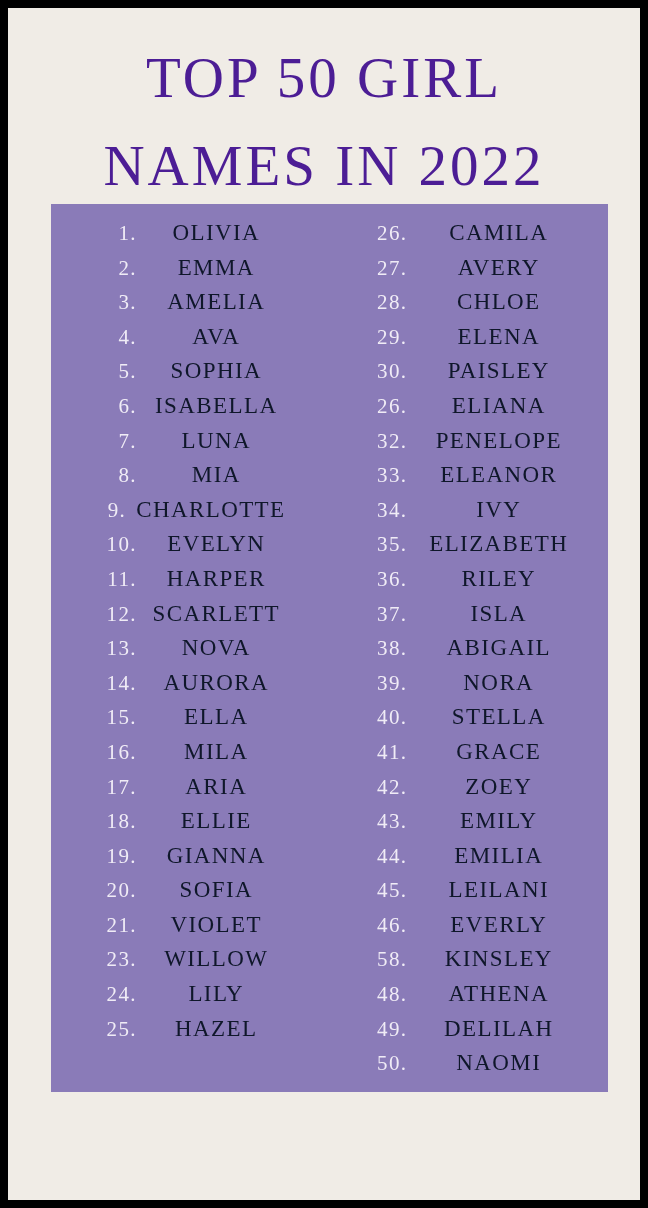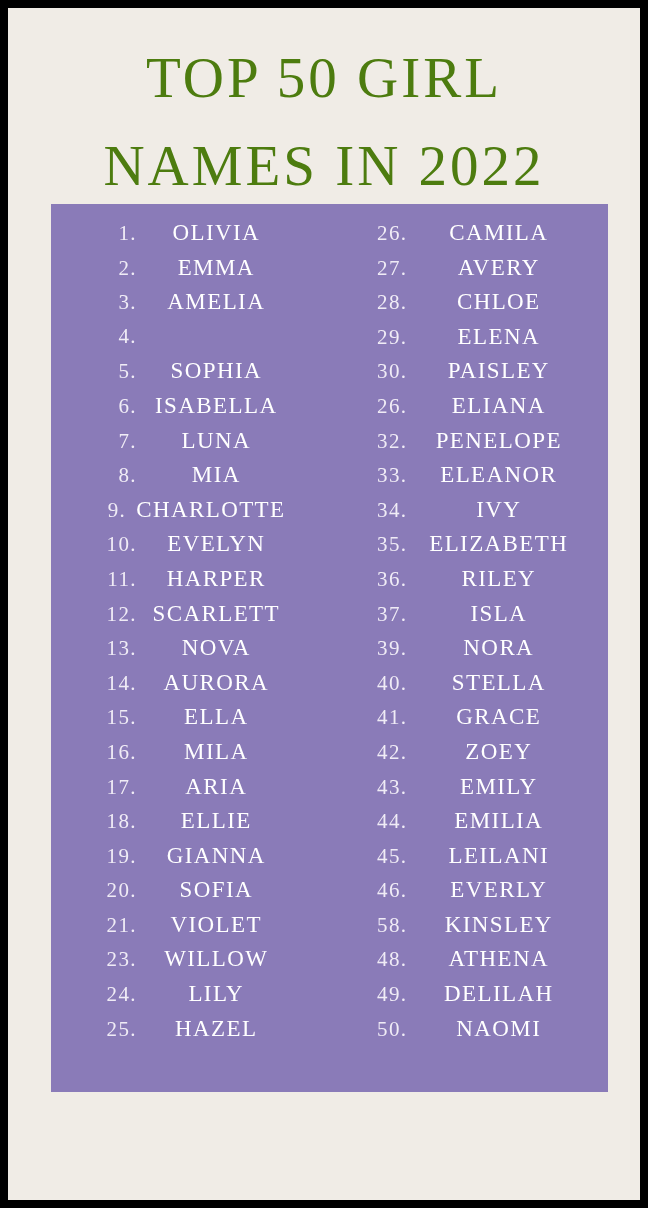--- a/index.html
+++ b/index.html
@@ -21,21 +21,21 @@
     height: 1192px;
     background: #f0ece6;
     overflow: hidden;
   }
   #title-block {
     padding-top: 26px;
     text-align: center;
   }
   .title-line {
     font-family: "Liberation Serif", serif;
-    color: #4d7c0f;
+    color: #4c1d95;
     font-size: 57px;
     line-height: 1.55;
     letter-spacing: 3px;
     font-weight: 400;
     white-space: nowrap;
   }
   #list-panel {
     position: absolute;
     left: 43px;
     top: 196px;
@@ -64,21 +64,21 @@
     text-align: right;
     padding-right: 10px;
     font-size: 21px;
     color: #f0ecf6;
   }
   .name {
     flex: 1;
     text-align: center;
     padding-right: 44px;
     font-size: 23px;
-    color: #ffffff;
+    color: #0f172a;
     white-space: nowrap;
   }
   .col-right .rank { width: 78px; }
   .col-right .name { padding-right: 28px; }
 </style>
 </head>
 <body>
 
 <div id="poster">
 
@@ -96,20 +96,21 @@
         <div class="name-row">
           <span class="rank">2.</span>
           <span class="name">EMMA</span>
         </div>
         <div class="name-row">
           <span class="rank">3.</span>
           <span class="name">AMELIA</span>
         </div>
         <div class="name-row">
           <span class="rank">4.</span>
+          <span class="name">AVA</span>
         </div>
         <div class="name-row">
           <span class="rank">5.</span>
           <span class="name">SOPHIA</span>
         </div>
         <div class="name-row">
           <span class="rank">6.</span>
           <span class="name">ISABELLA</span>
         </div>
         <div class="name-row">
@@ -228,20 +229,24 @@
         </div>
         <div class="name-row">
           <span class="rank">36.</span>
           <span class="name">RILEY</span>
         </div>
         <div class="name-row">
           <span class="rank">37.</span>
           <span class="name">ISLA</span>
         </div>
         <div class="name-row">
+          <span class="rank">38.</span>
+          <span class="name">ABIGAIL</span>
+        </div>
+        <div class="name-row">
           <span class="rank">39.</span>
           <span class="name">NORA</span>
         </div>
         <div class="name-row">
           <span class="rank">40.</span>
           <span class="name">STELLA</span>
         </div>
         <div class="name-row">
           <span class="rank">41.</span>
           <span class="name">GRACE</span>

